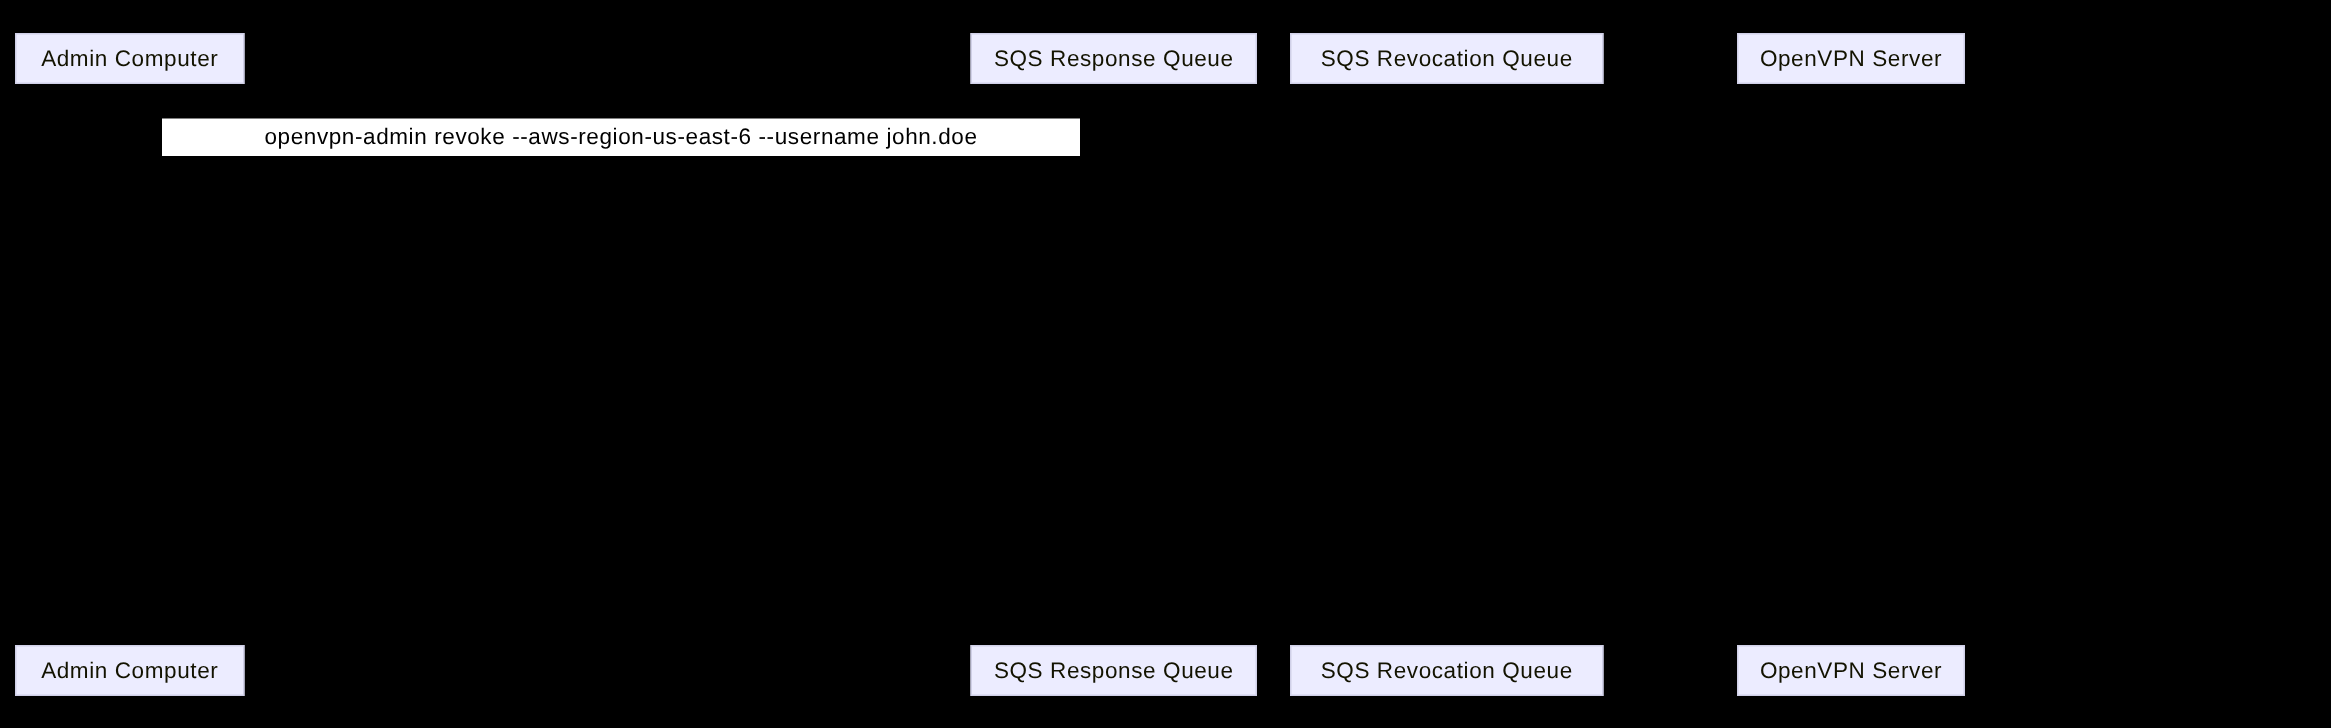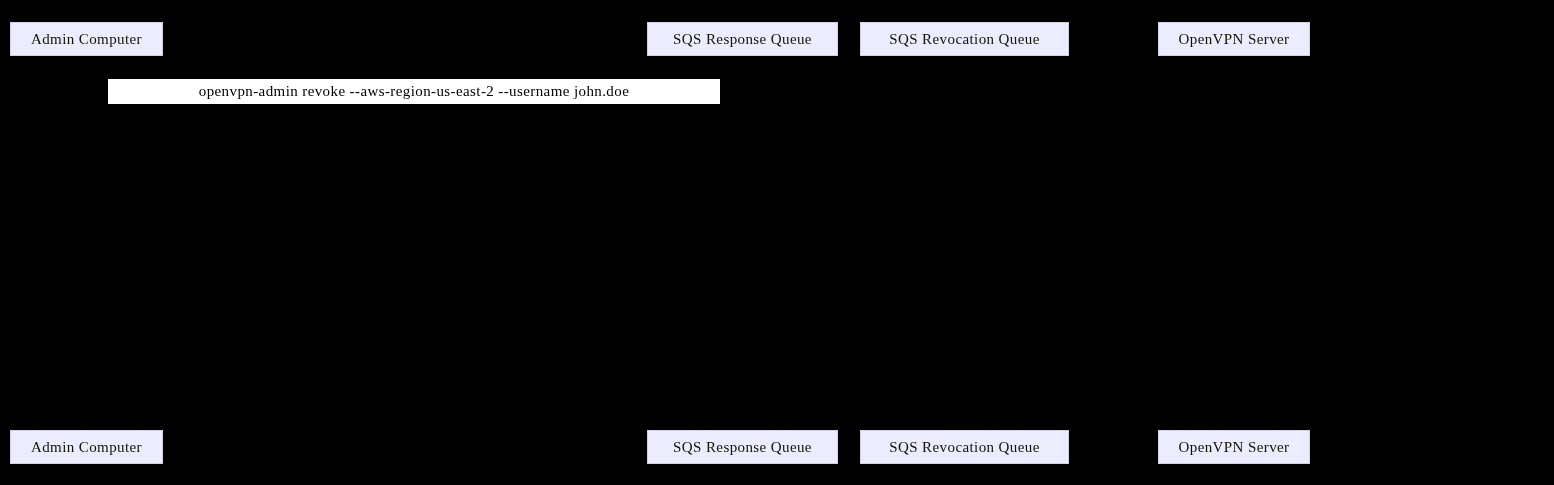--- a/index.html
+++ b/index.html
@@ -7,21 +7,21 @@
     margin: 0;
     padding: 0;
     background: #000000;
   }
   #canvas {
     position: relative;
     width: 1554px;
     height: 485px;
     background: #000000;
     overflow: hidden;
-    font-family: Liberation Serif, serif;
+    font-family: Liberation Sans, sans-serif;
     border-radius: 21px;
   }
   
   .actor-box {
     position: absolute;
     box-sizing: border-box;
     background: #ECECFF;
     border: 1px solid #D0D0E8;
     color: #131300;
     font-size: 15px;
@@ -79,21 +79,21 @@
     <span>SQS Response Queue</span>
   </div>
   <div class="actor-box" style="left:860px; top:22px; width:209px; height:34px;">
     <span>SQS Revocation Queue</span>
   </div>
   <div class="actor-box" style="left:1158px; top:22px; width:152px; height:34px;">
     <span>OpenVPN Server</span>
   </div>
 
   <div class="msg-label" style="left:108px; top:79px; width:612px; height:25px;">
-    <span>openvpn-admin revoke --aws-region-us-east-2 --username john.doe</span>
+    <span>openvpn-admin revoke --aws-region-us-east-6 --username john.doe</span>
   </div>
 
   <div class="actor-box" style="left:10px; top:430px; width:153px; height:34px;">
     <span>Admin Computer</span>
   </div>
   <div class="actor-box" style="left:647px; top:430px; width:191px; height:34px;">
     <span>SQS Response Queue</span>
   </div>
   <div class="actor-box" style="left:860px; top:430px; width:209px; height:34px;">
     <span>SQS Revocation Queue</span>

